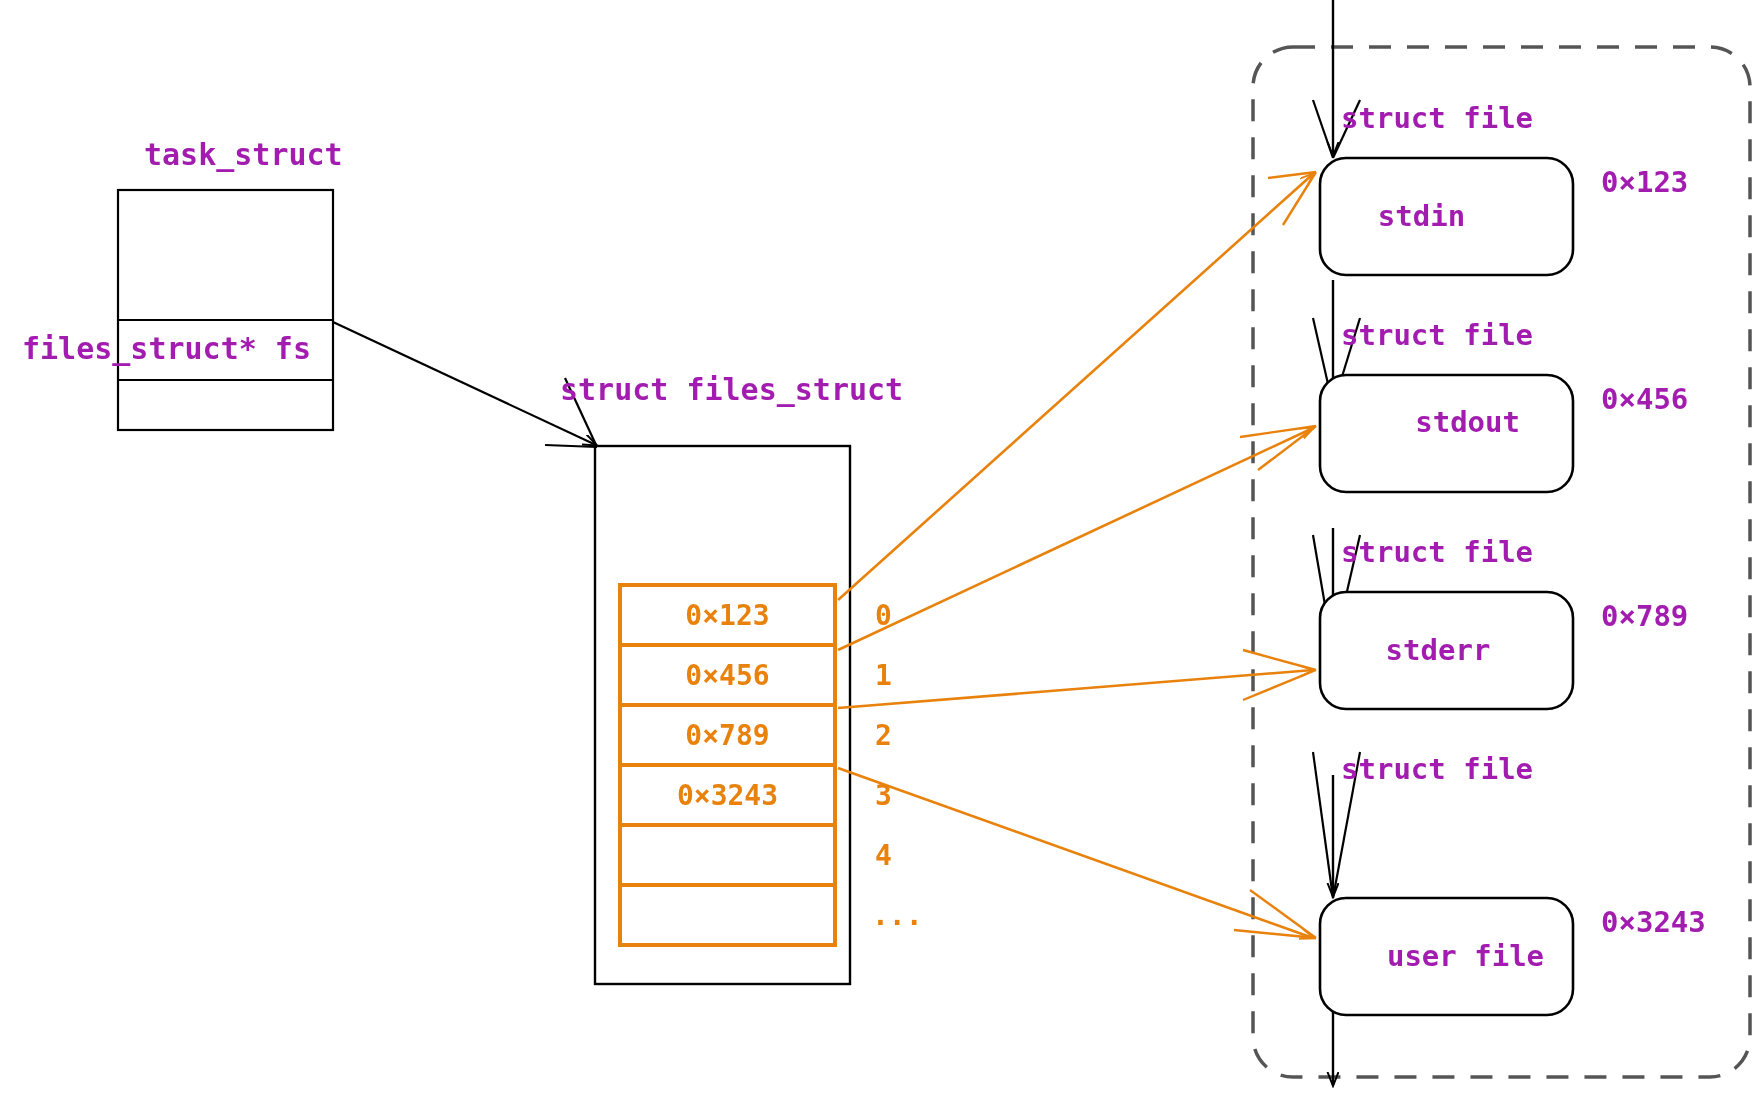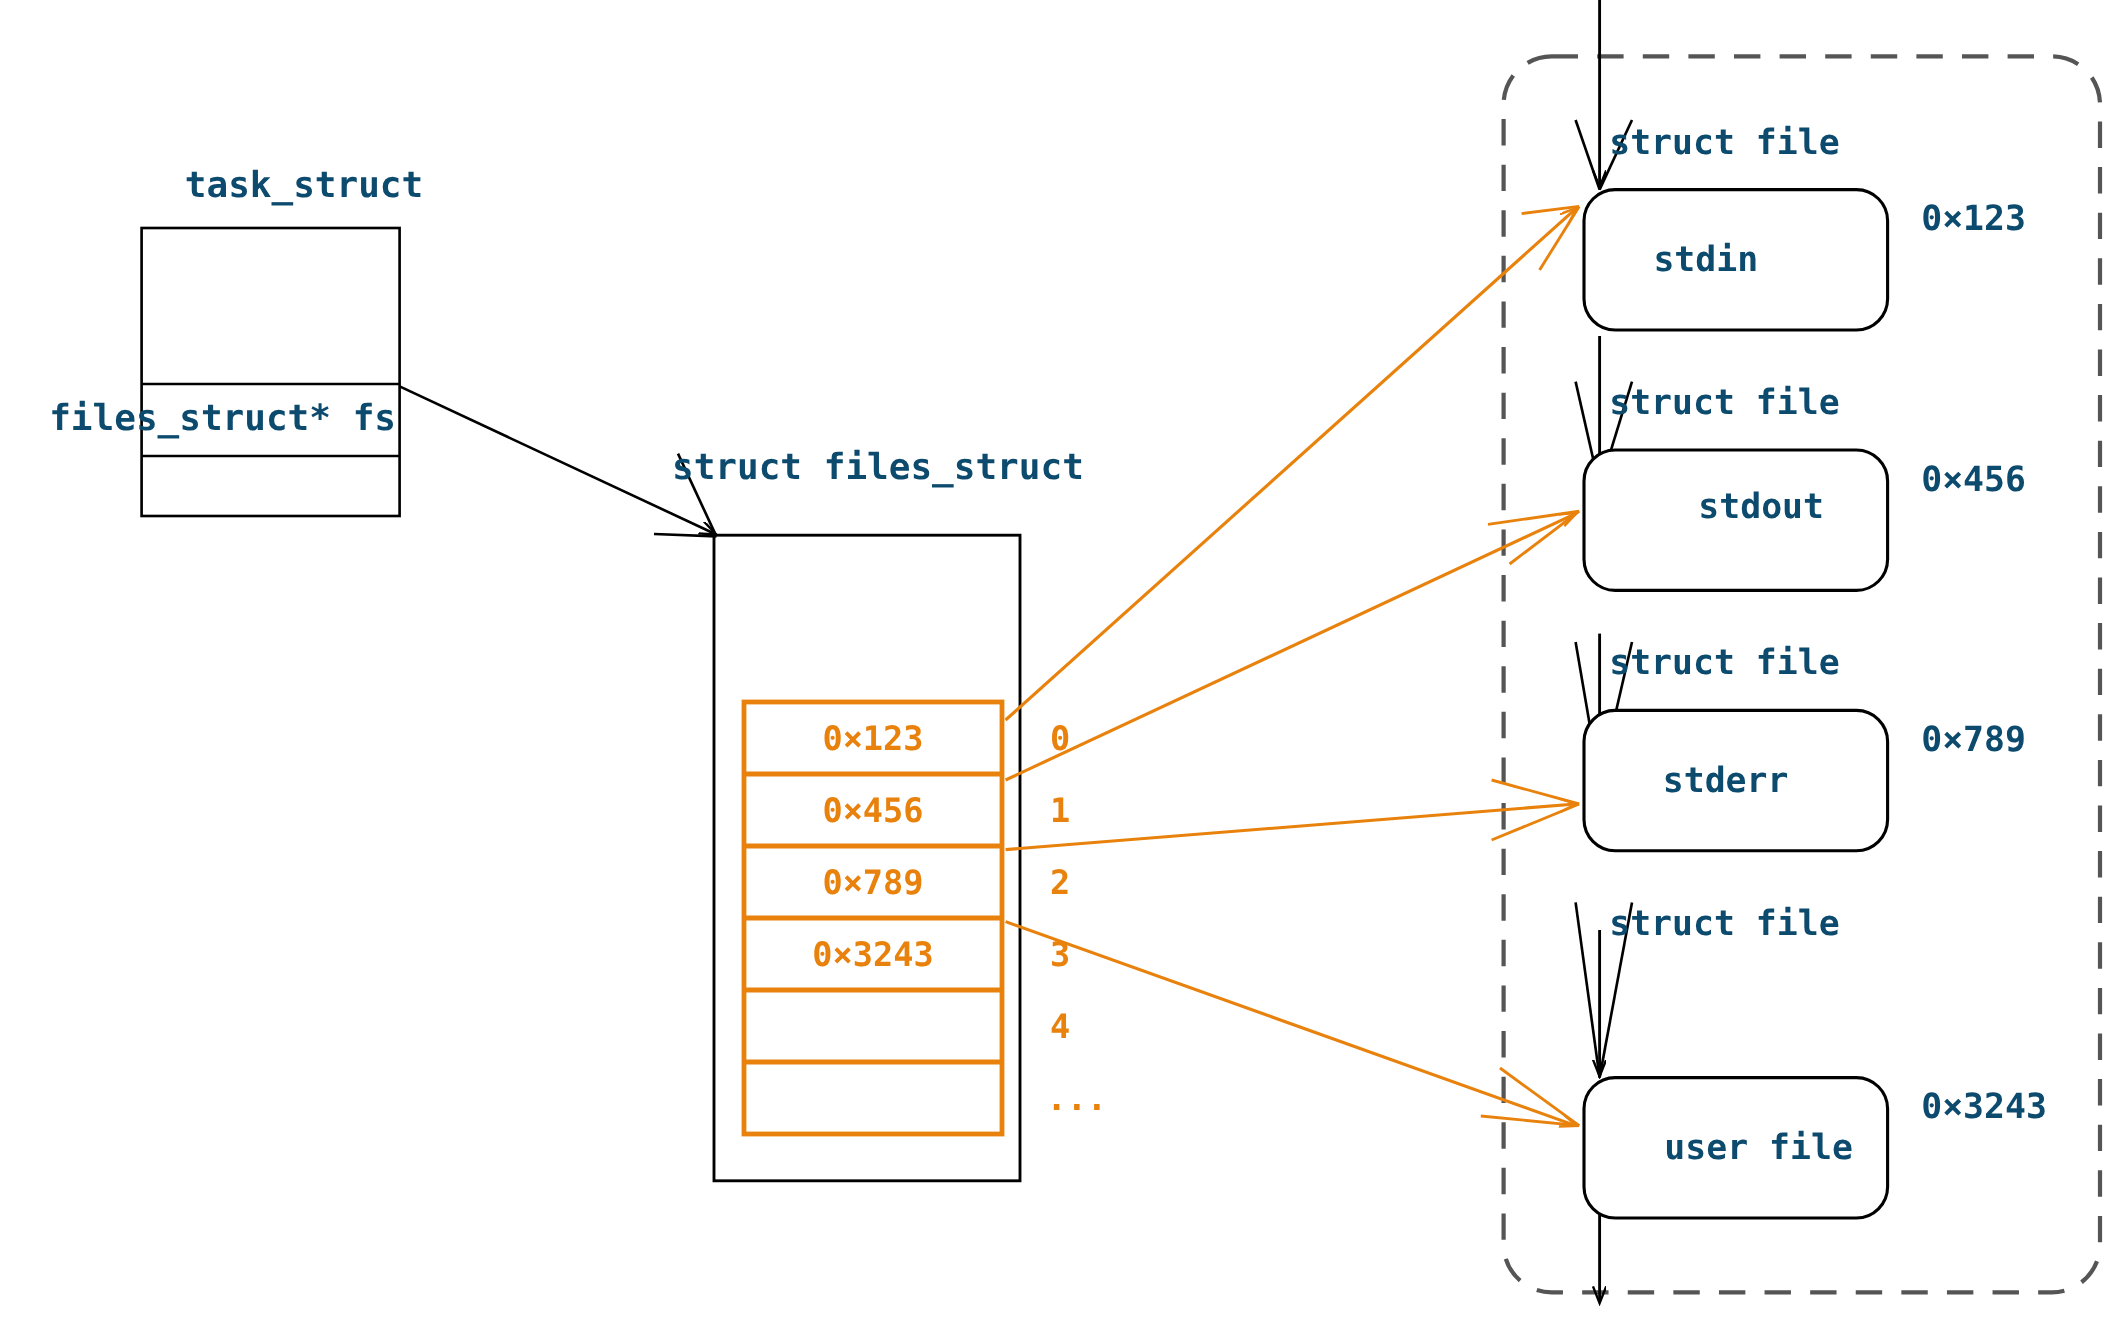--- a/index.html
+++ b/index.html
@@ -22,21 +22,21 @@
     top: 0;
     left: 0;
     width: 1760px;
     height: 1100px;
     pointer-events: none;
   }
   .lbl {
     position: absolute;
     font-family: "DejaVu Sans Mono", monospace;
     white-space: pre;
-    color: #0c4a6e;
+    color: #a21caf;
     line-height: 1;
   }
   .lbl.orange { color: #E8820C; }
   .t-title { font-size: 30px; font-weight: 700; }
   .t-field { font-size: 30px; font-weight: 700; }
   .t-cell  { font-size: 28px; font-weight: 700; }
   .t-idx   { font-size: 28px; font-weight: 700; }
   .t-sf    { font-size: 29px; font-weight: 700; }
   .t-box   { font-size: 29px; font-weight: 700; }
   .t-addr  { font-size: 29px; font-weight: 700; }
@@ -122,23 +122,23 @@
       <path d="M838,708 L1313,670" fill="none" stroke="#E8820C" stroke-width="2.6" marker-end="url(#ahOrange)"></path>
       <path d="M1243,650 L1316,670" fill="none" stroke="#E8820C" stroke-width="2.4"></path>
       <path d="M1243,700 L1316,670" fill="none" stroke="#E8820C" stroke-width="2.4"></path>
 
       <path d="M838,768 L1313,938" fill="none" stroke="#E8820C" stroke-width="2.6" marker-end="url(#ahOrange)"></path>
       <path d="M1250,890 L1316,938" fill="none" stroke="#E8820C" stroke-width="2.4"></path>
       <path d="M1234,930 L1316,938" fill="none" stroke="#E8820C" stroke-width="2.4"></path>
     </g>
   </svg>
 
-  <div class="lbl t-title" style="left:154px; top:140px;">task_struct</div>
+  <div class="lbl t-title" style="left:144px; top:140px;">task_struct</div>
 
-  <div class="lbl t-field" style="left:22px; top:334px;margin-left:19px;">files_struct* fs</div>
+  <div class="lbl t-field" style="left:22px; top:334px;">files_struct* fs</div>
 
   <div class="lbl t-title" style="left:560px; top:375px;">struct files_struct</div>
 
 
   <div class="lbl t-cell orange" style="left:620px; top:602px; width:215px; text-align:center;">0×123</div>
   <div class="lbl t-cell orange" style="left:620px; top:662px; width:215px; text-align:center;">0×456</div>
   <div class="lbl t-cell orange" style="left:620px; top:722px; width:215px; text-align:center;">0×789</div>
   <div class="lbl t-cell orange" style="left:620px; top:782px; width:215px; text-align:center;">0×3243</div>
   <div class="lbl t-cell orange" style="left:620px; top:842px; width:215px; text-align:center;"></div>
   <div class="lbl t-cell orange" style="left:620px; top:902px; width:215px; text-align:center;"></div>

